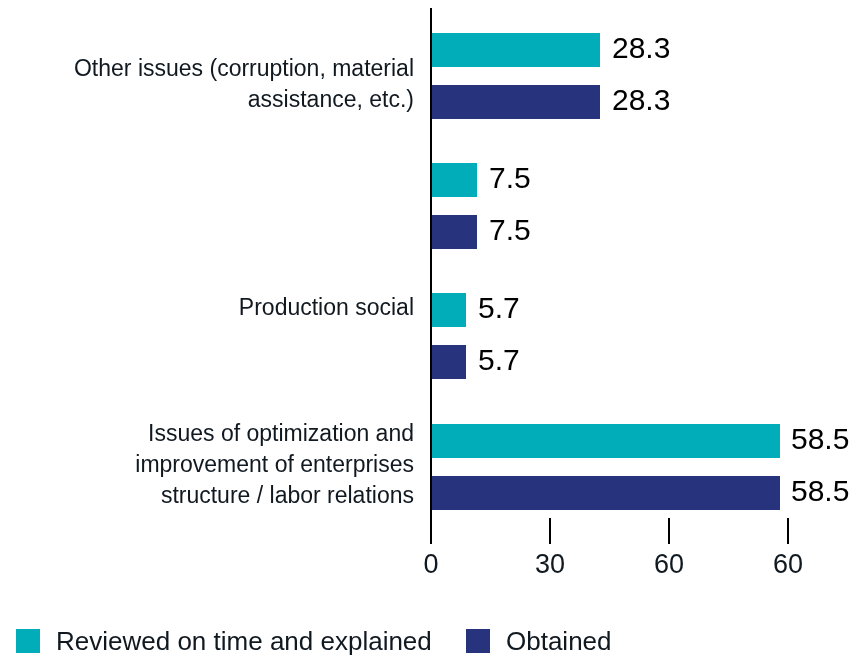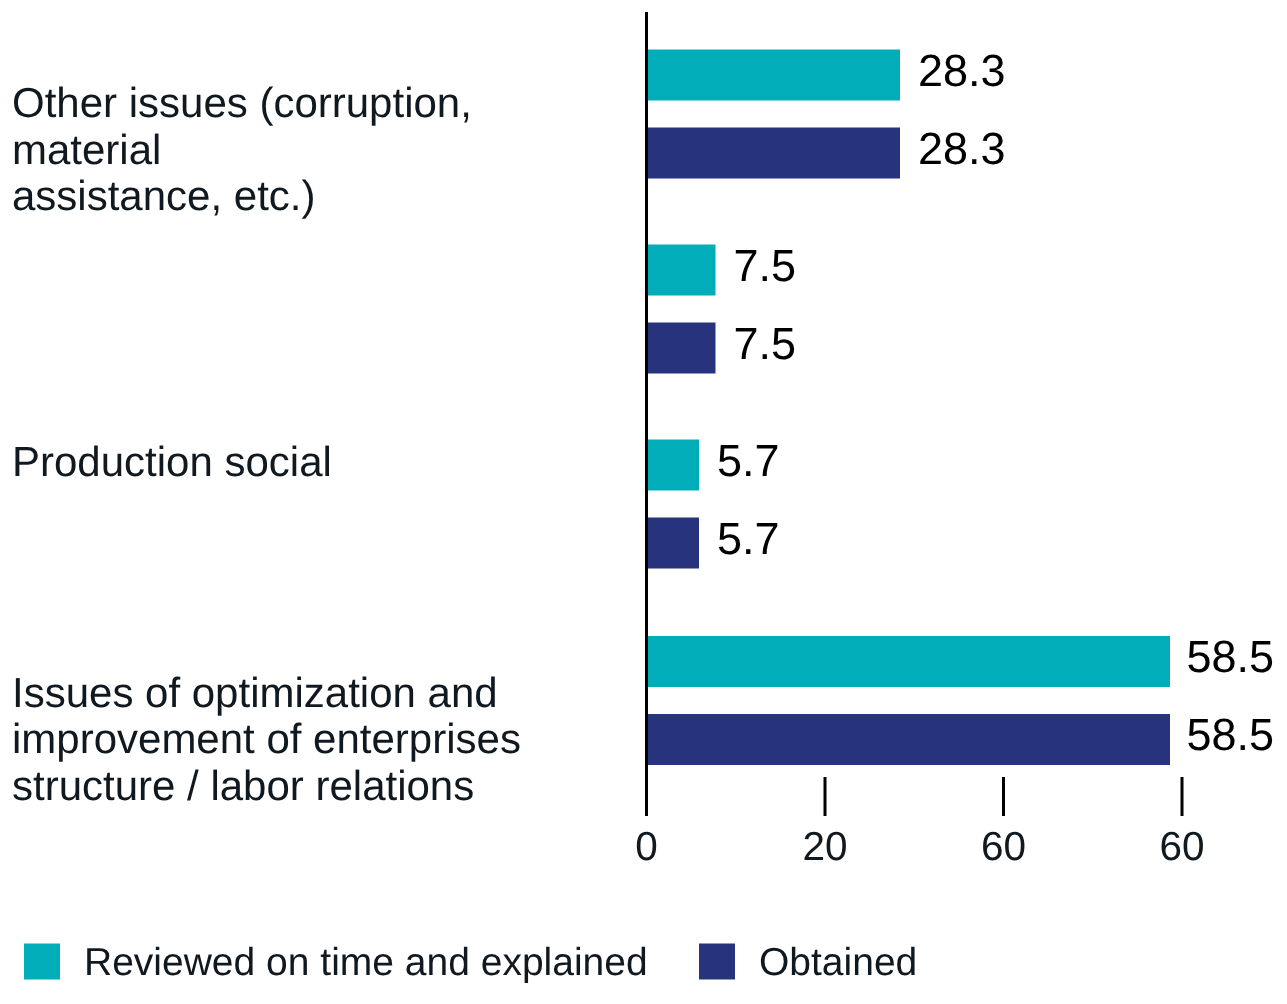--- a/index.html
+++ b/index.html
@@ -45,21 +45,22 @@
     left: 0;
     width: 858px;
   }
 
   .cat-label {
     position: absolute;
     right: 430px;
     width: 420px;
     padding-right: 14px;
     box-sizing: border-box;
-    font-size: 28px;
+    text-align: right;
+    font-size: 23px;
     line-height: 31px;
     color: #101820;
     white-space: pre-line;
   }
 
   .bar {
     position: absolute;
     left: 432px;
     height: 34px;
   }
@@ -158,37 +159,37 @@
 
     <div class="group" style="top:286px;height:100px;">
       <div class="cat-label" style="top:6px;">Production social</div>
       <div class="bar series-a" style="top:7px;width:34px;"></div>
       <div class="bar-value" style="top:5px;left:478px;">5.7</div>
       <div class="bar series-b" style="top:59px;width:34px;"></div>
       <div class="bar-value" style="top:57px;left:478px;">5.7</div>
     </div>
 
     <div class="group" style="top:417px;height:100px;">
-      <div class="cat-label" style="top:1px;margin-top:28px;">Issues of optimization and
+      <div class="cat-label" style="top:1px;">Issues of optimization and
 improvement of enterprises
 structure / labor relations</div>
       <div class="bar series-a" style="top:7px;width:348px;"></div>
       <div class="bar-value" style="top:5px;left:791px;">58.5</div>
       <div class="bar series-b" style="top:59px;width:348px;"></div>
       <div class="bar-value" style="top:57px;left:791px;">58.5</div>
     </div>
 
   </div>
 
   <div class="xaxis">
     <div class="tick-mark" style="left:430px;"></div>
     <div class="tick-label" style="left:431px;">0</div>
 
     <div class="tick-mark" style="left:549px;"></div>
-    <div class="tick-label" style="left:550px;">20</div>
+    <div class="tick-label" style="left:550px;">30</div>
 
     <div class="tick-mark" style="left:668px;"></div>
     <div class="tick-label" style="left:669px;">60</div>
 
     <div class="tick-mark" style="left:787px;"></div>
     <div class="tick-label" style="left:788px;">60</div>
   </div>
 
   <div class="legend">
     <div class="legend-item" style="left:16px;">

